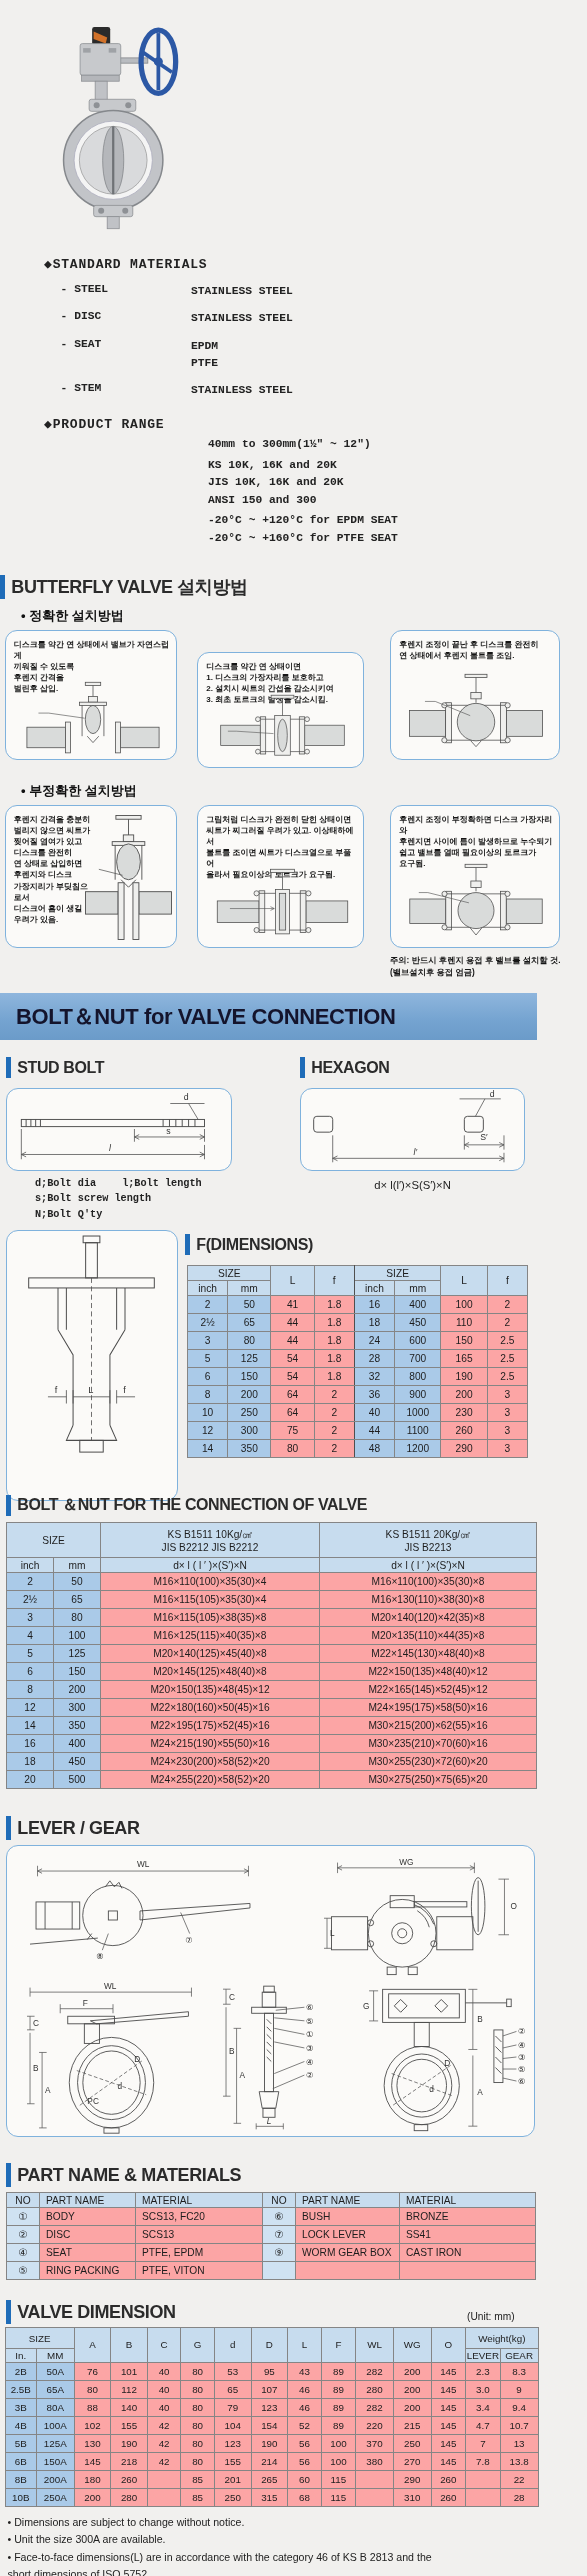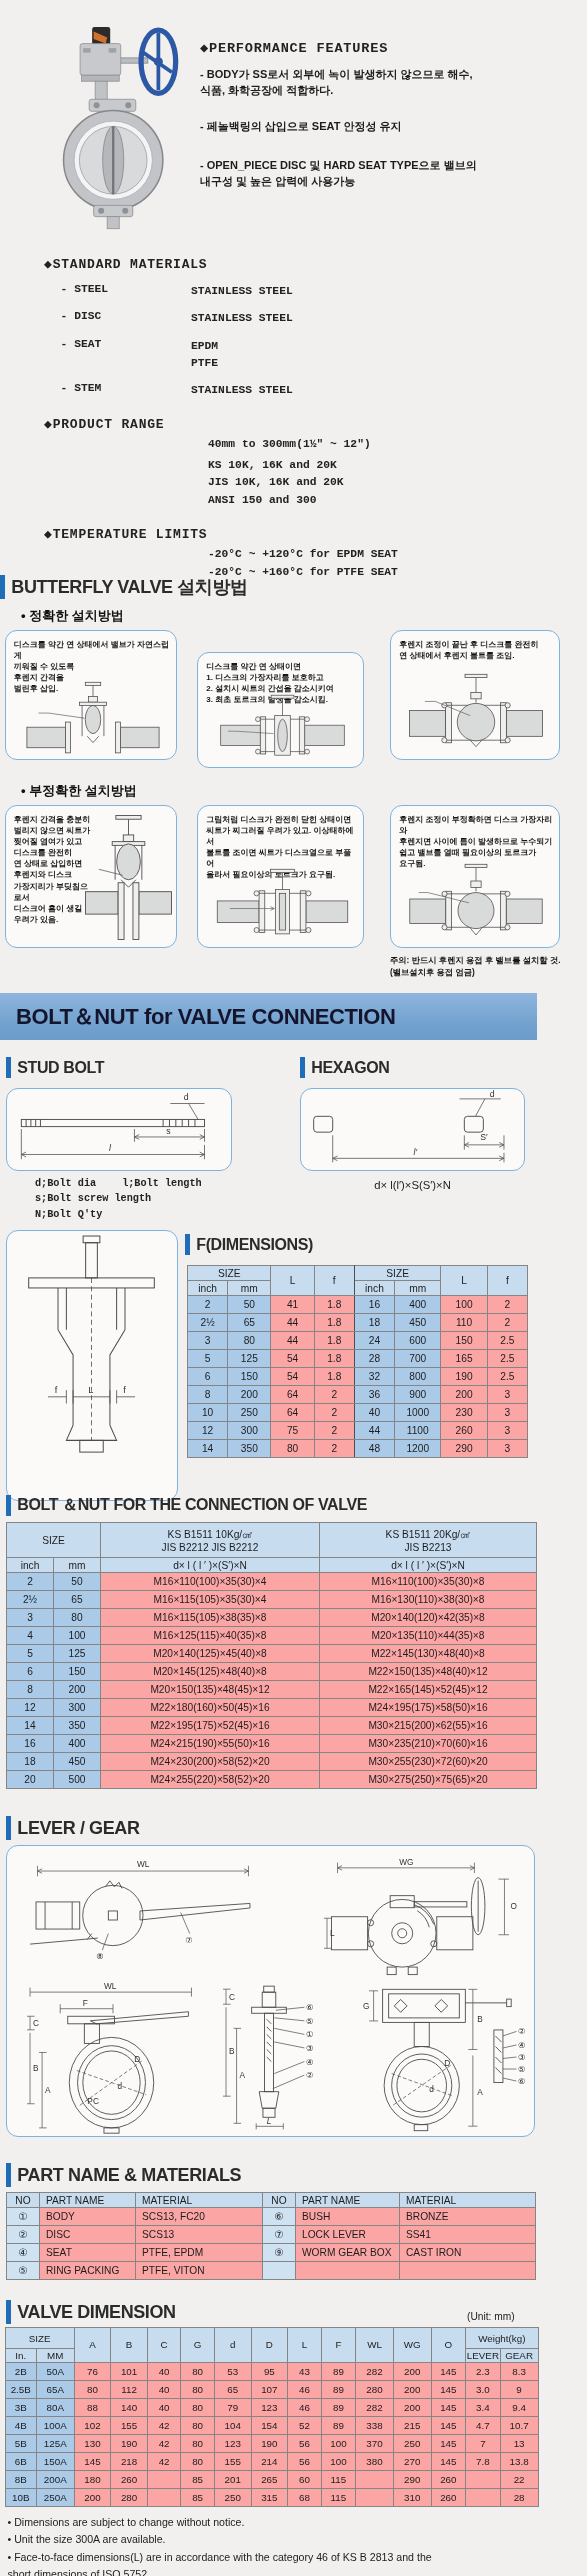--- a/index.html
+++ b/index.html
@@ -100,28 +100,20 @@
     <circle cx="72" cy="193" r="52" fill="#f4f4f4" stroke="#aab"></circle>
     <circle cx="72" cy="193" r="45" fill="#d9dadc" stroke="#999"></circle>
     <ellipse cx="72" cy="193" rx="14" ry="45" fill="#b5b7bb" stroke="#808387"></ellipse>
     <line x1="72" y1="148" x2="72" y2="238" stroke="#6f7276" stroke-width="3"></line>
     <rect x="46" y="253" width="52" height="15" rx="3" fill="#c7c9cc" stroke="#888b8f"></rect>
     <circle cx="56" cy="260" r="4" fill="#8e9195"></circle>
     <circle cx="88" cy="260" r="4" fill="#8e9195"></circle>
     <rect x="64" y="268" width="16" height="16" fill="#c0c2c6" stroke="#8a8d91"></rect>
   </svg>
 
-  <div class="abs" style="left:200px;top:39px;width:381px">
-    <div class="mono perf-title">◆PERFORMANCE FEATURES</div>
-    <div class="perf-item pre">- BODY가 SS로서 외부에 녹이 발생하지 않으므로 해수,
-  식품, 화학공장에 적합하다.</div>
-    <div class="perf-item pre" style="margin-top:21px">- 페놀백링의 삽입으로 SEAT 안정성 유지</div>
-    <div class="perf-item pre" style="margin-top:22.6px">- OPEN_PIECE DISC 및 HARD SEAT TYPE으로 밸브의
-  내구성 및 높은 압력에 사용가능</div>
-  </div>
 
   <div class="abs mono" style="left:44px;top:256px;width:497px">
     <div class="spec-title">◆STANDARD MATERIALS</div>
     <div class="spec-row">
       <div class="spec-label">- STEEL</div>
       <div class="spec-value pre">STAINLESS STEEL</div>
     </div>
     <div class="spec-row">
       <div class="spec-label">- DISC</div>
       <div class="spec-value pre">STAINLESS STEEL</div>
@@ -133,21 +125,20 @@
     </div>
     <div class="spec-row">
       <div class="spec-label">- STEM</div>
       <div class="spec-value pre">STAINLESS STEEL</div>
     </div>
     <div class="spec-title" style="margin-top:16.6px">◆PRODUCT RANGE</div>
     <div class="spec-indent pre">40mm to 300mm(1½" ~ 12")</div>
     <div class="spec-indent pre">KS 10K, 16K and 20K
 JIS 10K, 16K and 20K
 ANSI 150 and 300</div>
-    <div class="spec-title" style="margin-top:16.6px">◆TEMPERATURE LIMITS</div>
     <div class="spec-indent pre">-20°C ~ +120°C for EPDM SEAT
 -20°C ~ +160°C for PTFE SEAT</div>
   </div>
 
   <div class="abs sec-title" style="left:0;top:575px">
     <span class="sec-bar"></span>
     <span class="sec-text">BUTTERFLY VALVE 설치방법</span>
   </div>
   <div class="abs sub-label" style="left:21px;top:607px">• 정확한 설치방법</div>
 
@@ -972,21 +963,21 @@
           <td>4B</td>
           <td>100A</td>
           <td>102</td>
           <td>155</td>
           <td>42</td>
           <td>80</td>
           <td>104</td>
           <td>154</td>
           <td>52</td>
           <td>89</td>
-          <td>338</td>
+          <td>220</td>
           <td>215</td>
           <td>145</td>
           <td>4.7</td>
           <td>10.7</td>
         </tr>
         <tr>
           <td>5B</td>
           <td>125A</td>
           <td>130</td>
           <td>190</td>

